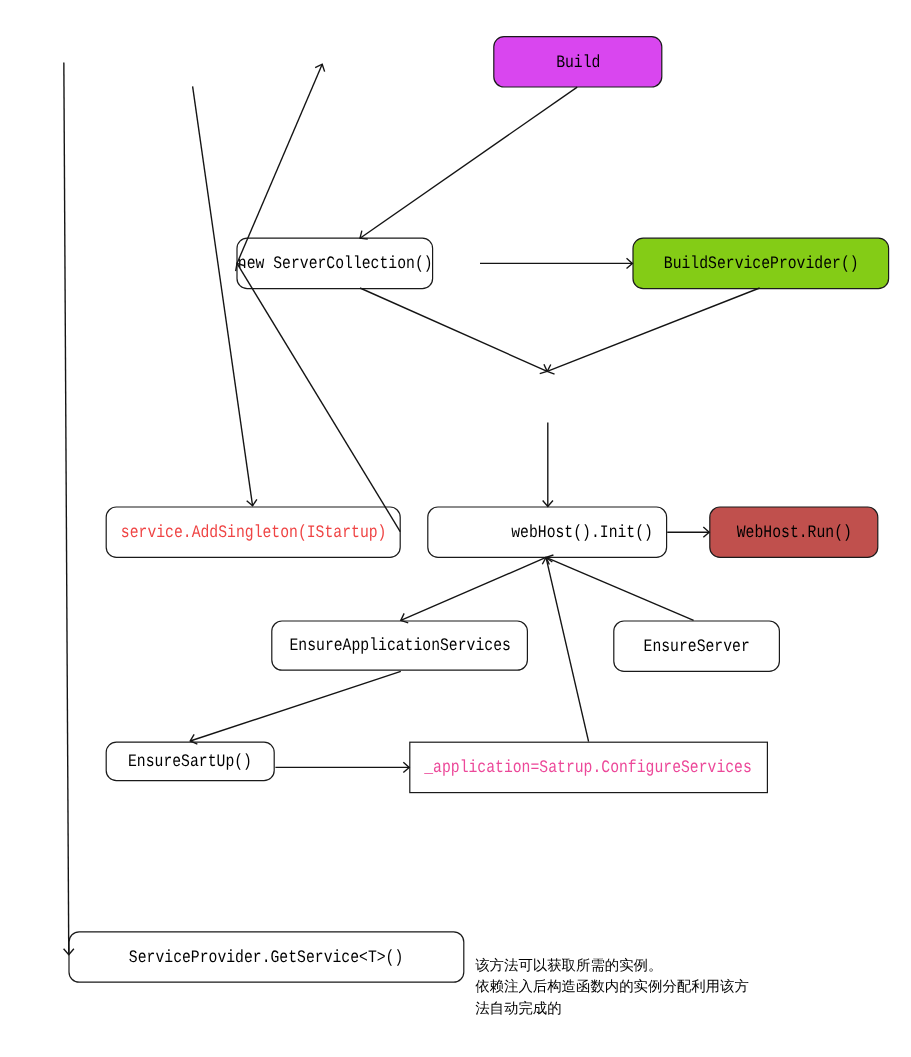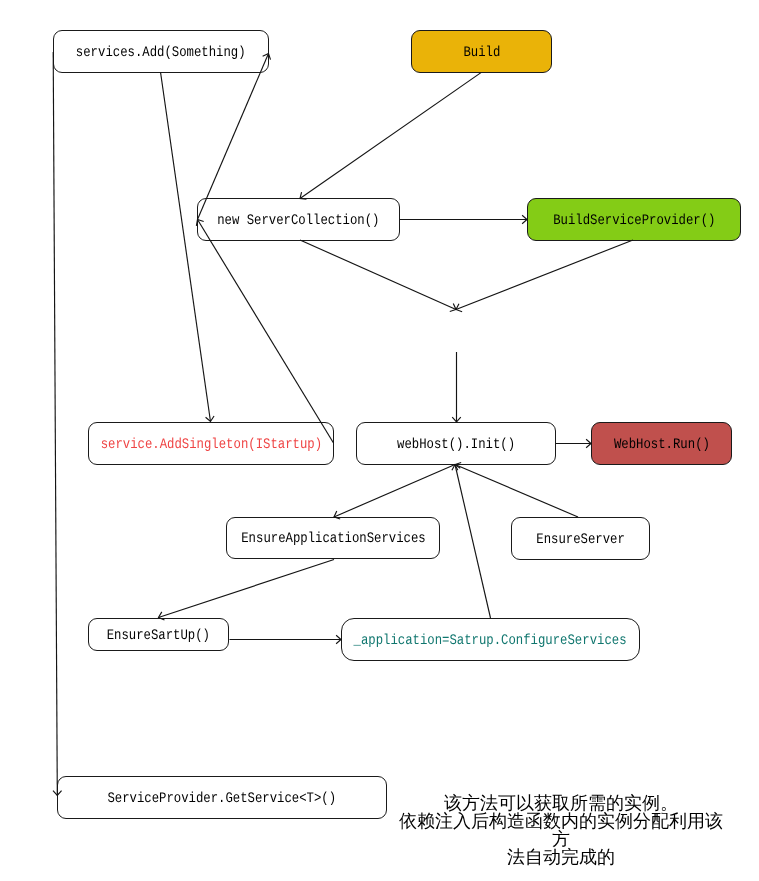--- a/index.html
+++ b/index.html
@@ -4,22 +4,22 @@
 <style>
   html,body{margin:0;padding:0;background:#ffffff;-webkit-font-smoothing:antialiased;text-rendering:geometricPrecision;}
   #page{position:relative;width:759px;height:881px;overflow:hidden;background:#fff;
         font-family:"Liberation Mono",monospace;}
   .node{position:absolute;z-index:2;box-sizing:border-box;border:1px solid #1a1a1a;border-radius:9px;
         display:flex;align-items:center;justify-content:center;background:#fff;color:#000;
         font-family:"Liberation Mono",monospace;white-space:nowrap;
         font-size:14.6px;}
   .node span{display:inline-block;transform:scaleX(0.8425) translateY(0.6px) translateZ(0);transform-origin:center center;}
   #edges{position:absolute;left:0;top:0;width:759px;height:881px;z-index:5;pointer-events:none;}
-  .note{position:absolute;left:396px;top:795px;width:330px;text-align:center;color:#000;
-        font-family:"DejaVu Sans",sans-serif;font-size:18px;line-height:18px;transform:translateZ(0);}
+  .note{position:absolute;left:396px;top:795px;width:330px;text-align:left;color:#000;
+        font-family:"DejaVu Sans",sans-serif;font-size:12px;line-height:18px;transform:translateZ(0);}
   .wm{position:absolute;left:437px;top:851px;color:#e7e4e0;font-family:"Liberation Mono",monospace;
         white-space:nowrap;font-size:19.5px;letter-spacing:-1.7px;transform:translateZ(0);}
 </style>
 </head>
 <body>
 
 <div id="page" style="width: 759px; height: 881px; background: rgb(255, 255, 255);">
   <svg id="edges" viewBox="0 0 759 881">
       <g>
         <polyline points="481,72.6 300,198.5" fill="none" stroke="#141414" stroke-width="1.15"></polyline>
@@ -80,49 +80,46 @@
       <g>
         <polyline points="53.2,52 57.3,795.5" fill="none" stroke="#141414" stroke-width="1.15"></polyline>
         <path d="M52.99,790.64L57.3,795.5L61.56,790.59" fill="none" stroke="#141414" stroke-width="1.15"></path>
       </g>
     </svg>
   <div class="note">
     <div>该方法可以获取所需的实例。</div>
     <div>依赖注入后构造函数内的实例分配利用该方</div>
     <div>法自动完成的</div>
   </div>
-<div class="node" style="left: 53px; top: 30px; width: 216px; height: 43px; background: rgb(255, 255, 255); border-color: rgb(26, 26, 26); border-radius: 9px; color: rgb(0, 0, 0);">
-      <span>services.Add(Something)</span>
-    </div>
-    <div class="node" style="left: 411px; top: 30px; width: 141px; height: 43px; background: #eab308; border-color: rgb(26, 26, 26); border-radius: 9px; color: rgb(0, 0, 0);">
+    <div class="node" style="left: 411px; top: 30px; width: 141px; height: 43px; background: #d946ef; border-color: rgb(26, 26, 26); border-radius: 9px; color: rgb(0, 0, 0);">
       <span>Build</span>
     </div>
-    <div class="node" style="left: 197px; top: 198px; width: 203px; height: 43px; background: rgb(255, 255, 255); border-color: rgb(26, 26, 26); border-radius: 9px; color: rgb(0, 0, 0);">
+    <div class="node" style="left: 197px; top: 198px; width: 164px; height: 43px; background: rgb(255, 255, 255); border-color: rgb(26, 26, 26); border-radius: 9px; color: rgb(0, 0, 0);">
       <span>new ServerCollection()</span>
     </div>
     <div class="node" style="left: 527px; top: 198px; width: 214px; height: 43px; background: #84cc16; border-color: rgb(26, 26, 26); border-radius: 9px; color: rgb(0, 0, 0);">
       <span>BuildServiceProvider()</span>
     </div>
     <div class="node" style="left: 88px; top: 422px; width: 246px; height: 43px; background: rgb(255, 255, 255); border-color: rgb(26, 26, 26); border-radius: 9px; color: #ef4444;">
       <span>service.AddSingleton(IStartup)</span>
     </div>
-    <div class="node" style="left: 356px; top: 422px; width: 200px; height: 43px; background: rgb(255, 255, 255); border-color: rgb(26, 26, 26); border-radius: 9px; color: rgb(0, 0, 0);">
+    <div class="node" style="left: 356px; top: 422px; width: 200px; height: 43px; background: rgb(255, 255, 255); border-color: rgb(26, 26, 26); border-radius: 9px; color: rgb(0, 0, 0); justify-content: flex-end;">
       <span>webHost().Init()</span>
     </div>
     <div class="node" style="left: 591px; top: 422px; width: 141px; height: 43px; background: rgb(192, 80, 77); border-color: rgb(26, 26, 26); border-radius: 9px; color: rgb(0, 0, 0);">
       <span>WebHost.Run()</span>
     </div>
     <div class="node" style="left: 226px; top: 517px; width: 214px; height: 42px; background: rgb(255, 255, 255); border-color: rgb(26, 26, 26); border-radius: 9px; color: rgb(0, 0, 0);">
       <span>EnsureApplicationServices</span>
     </div>
     <div class="node" style="left: 511px; top: 517px; width: 139px; height: 43px; background: rgb(255, 255, 255); border-color: rgb(26, 26, 26); border-radius: 9px; color: rgb(0, 0, 0);">
       <span>EnsureServer</span>
     </div>
     <div class="node" style="left: 88px; top: 618px; width: 141px; height: 33px; background: rgb(255, 255, 255); border-color: rgb(26, 26, 26); border-radius: 9px; color: rgb(0, 0, 0);">
       <span>EnsureSartUp()</span>
     </div>
-    <div class="node" style="left: 341px; top: 618px; width: 299px; height: 43px; background: rgb(255, 255, 255); border-color: rgb(26, 26, 26); border-radius: 13px; color: #0f766e;">
+    <div class="node" style="left: 341px; top: 618px; width: 299px; height: 43px; background: rgb(255, 255, 255); border-color: rgb(26, 26, 26); border-radius: 0; color: #ec4899;">
       <span>_application=Satrup.ConfigureServices</span>
     </div>
     <div class="node" style="left: 57px; top: 776px; width: 330px; height: 43px; background: rgb(255, 255, 255); border-color: rgb(26, 26, 26); border-radius: 9px; color: rgb(0, 0, 0);">
       <span>ServiceProvider.GetService&lt;T&gt;()</span>
     </div>
   </div>
 
 </body></html>

